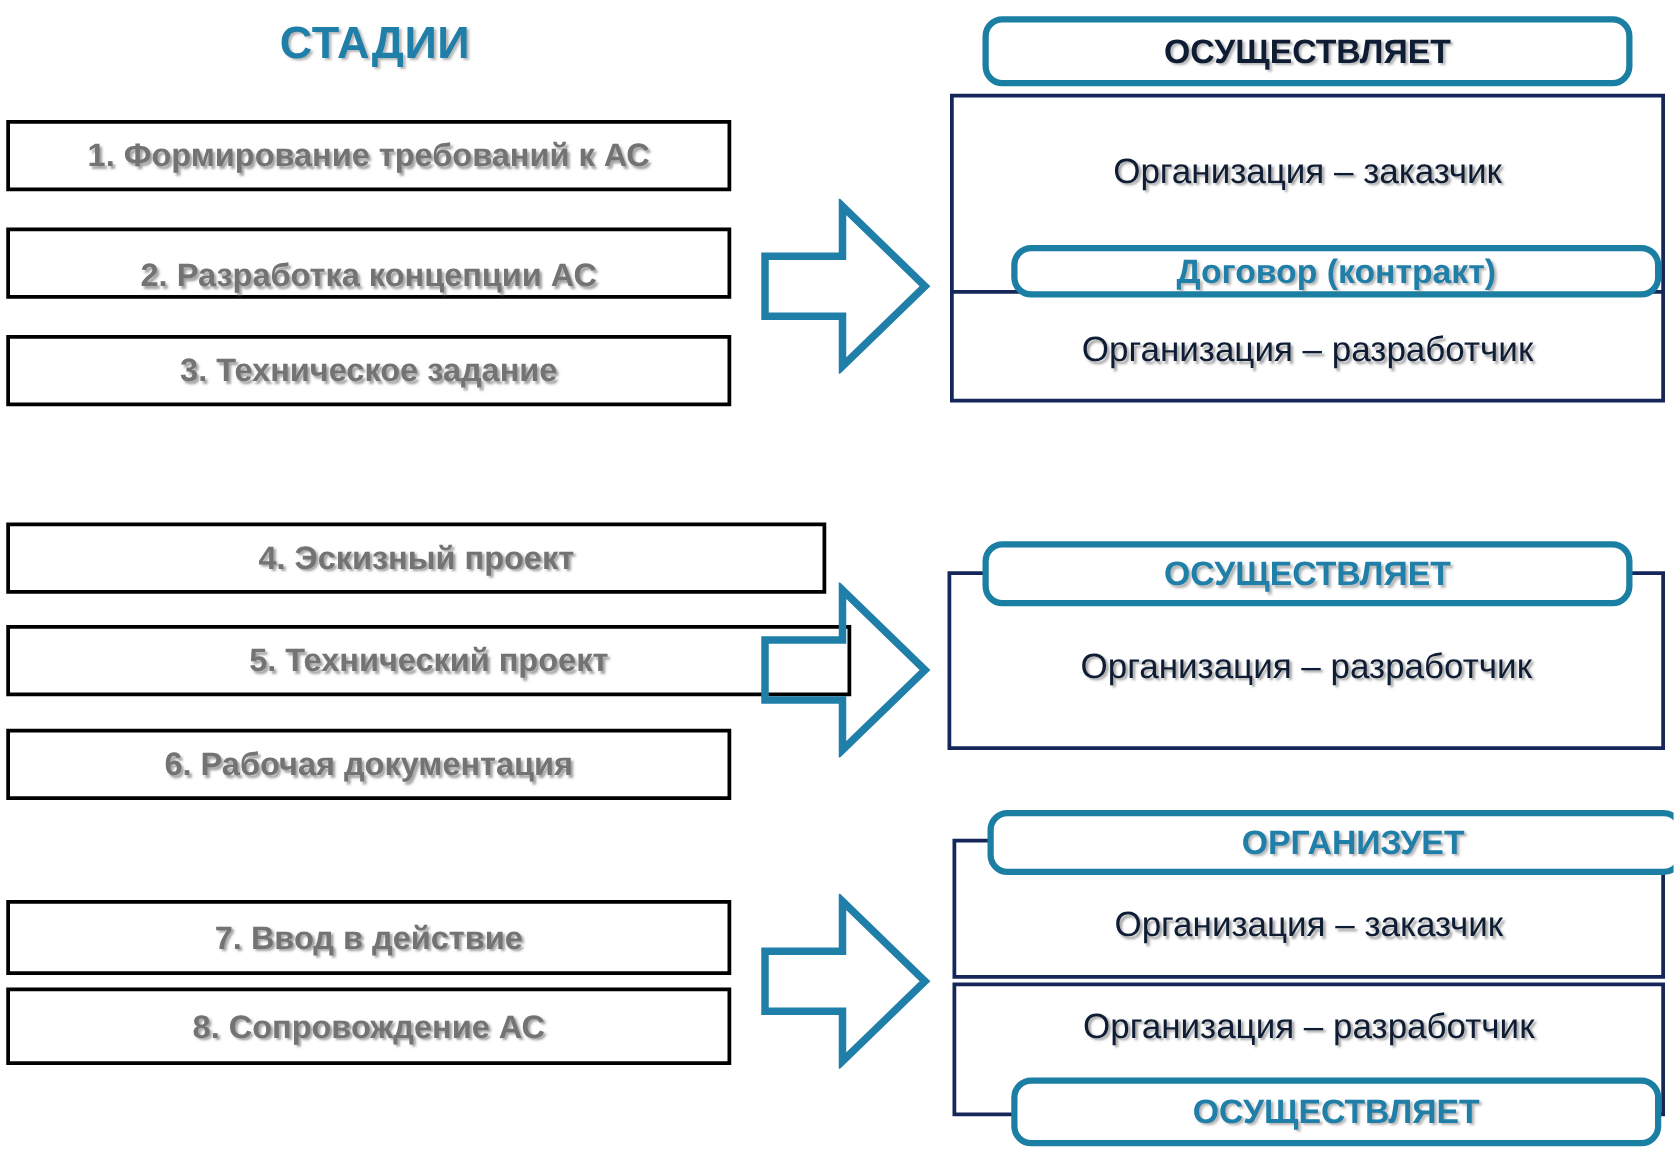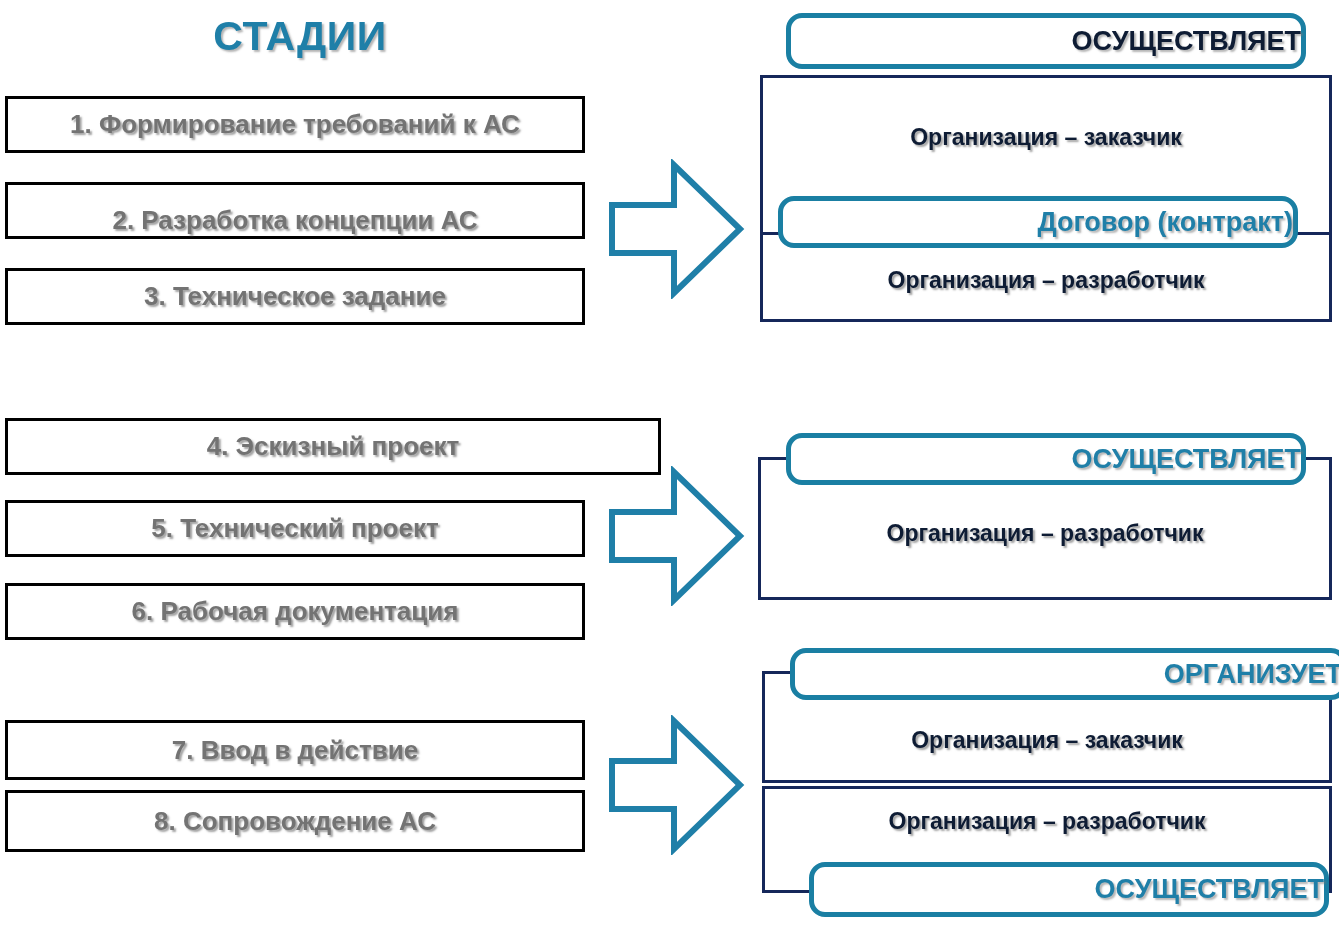--- a/index.html
+++ b/index.html
@@ -13,21 +13,21 @@
     height: 941px;
     background: #ffffff;
     overflow: hidden;
     font-family: "Liberation Sans", sans-serif;
   }
 
   
   .stage-title {
     position: absolute;
     font-weight: bold;
-    font-size: 41px;
+    font-size: 36px;
     color: #1f7fa8;
     letter-spacing: 0.5px;
     text-shadow: 2px 2px 2px rgba(120,120,120,0.55);
     white-space: nowrap;
   }
   .stage-box {
     position: absolute;
     box-sizing: border-box;
     background: #ffffff;
     border: 3px solid #000000;
@@ -54,35 +54,35 @@
     position: absolute;
     box-sizing: border-box;
     background: #ffffff;
     border: 3px solid #15275a;
   }
   .navy-label {
     position: absolute;
     display: flex;
     align-items: center;
     justify-content: center;
-    font-weight: bold;
-    font-size: 23px;
+    font-weight: normal;
+    font-size: 28px;
     color: #0e1c34;
     white-space: nowrap;
     text-shadow: 2px 2px 2px rgba(110,110,110,0.65);
   }
   .teal-pill {
     position: absolute;
     box-sizing: border-box;
     background: #ffffff;
     border: 5px solid #1a7fa3;
     border-radius: 16px;
     display: flex;
     align-items: center;
-    justify-content: flex-end;
+    justify-content: center;
   }
   .teal-pill .lbl {
     font-weight: bold;
     font-size: 27px;
     white-space: nowrap;
     text-shadow: 2px 2px 2px rgba(120,120,120,0.55);
   }
   .lbl-dark { color: #0e1c34; }
   .lbl-teal { color: #1f7fa8; }
 </style>
@@ -102,21 +102,21 @@
   </div>
 
   <div class="stage-box" style="left:5px; top:268px; width:580px; height:57px;">
     <span class="lbl">3. Техническое задание</span>
   </div>
 
   <div class="stage-box" style="left:5px; top:418px; width:656px; height:57px;">
     <span class="lbl">4. Эскизный проект</span>
   </div>
 
-  <div class="stage-box" style="left:5px; top:500px; width:580px; height:57px;">
+  <div class="stage-box" style="left:5px; top:500px; width:676px; height:57px;">
     <span class="lbl">5. Технический проект</span>
   </div>
 
   <div class="stage-box" style="left:5px; top:583px; width:580px; height:57px;">
     <span class="lbl">6. Рабочая документация</span>
   </div>
 
   <div class="stage-box" style="left:5px; top:720px; width:580px; height:60px;">
     <span class="lbl">7. Ввод в действие</span>
   </div>
@@ -146,21 +146,21 @@
   <div class="navy-box" style="left:760px; top:75px; width:572px; height:165px;"></div>
   <div class="navy-box" style="left:760px; top:232px; width:572px; height:90px;"></div>
 
   <div class="navy-label" style="left:760px; top:112px; width:572px; height:50px;">Организация – заказчик</div>
   <div class="navy-label" style="left:760px; top:255px; width:572px; height:50px;">Организация – разработчик</div>
 
   <div class="teal-pill" style="left:786px; top:13px; width:520px; height:56px;">
     <span class="lbl lbl-dark">ОСУЩЕСТВЛЯЕТ</span>
   </div>
 
-  <div class="teal-pill" style="left:778px; top:196px; width:520px; height:52px;">
+  <div class="teal-pill" style="left:809px; top:196px; width:520px; height:42px;">
     <span class="lbl lbl-teal">Договор (контракт)</span>
   </div>
 
   <div class="navy-box" style="left:758px; top:457px; width:574px; height:143px;"></div>
 
   <div class="navy-label" style="left:758px; top:508px; width:574px; height:50px;">Организация – разработчик</div>
 
   <div class="teal-pill" style="left:786px; top:433px; width:520px; height:52px;">
     <span class="lbl lbl-teal">ОСУЩЕСТВЛЯЕТ</span>
   </div>

